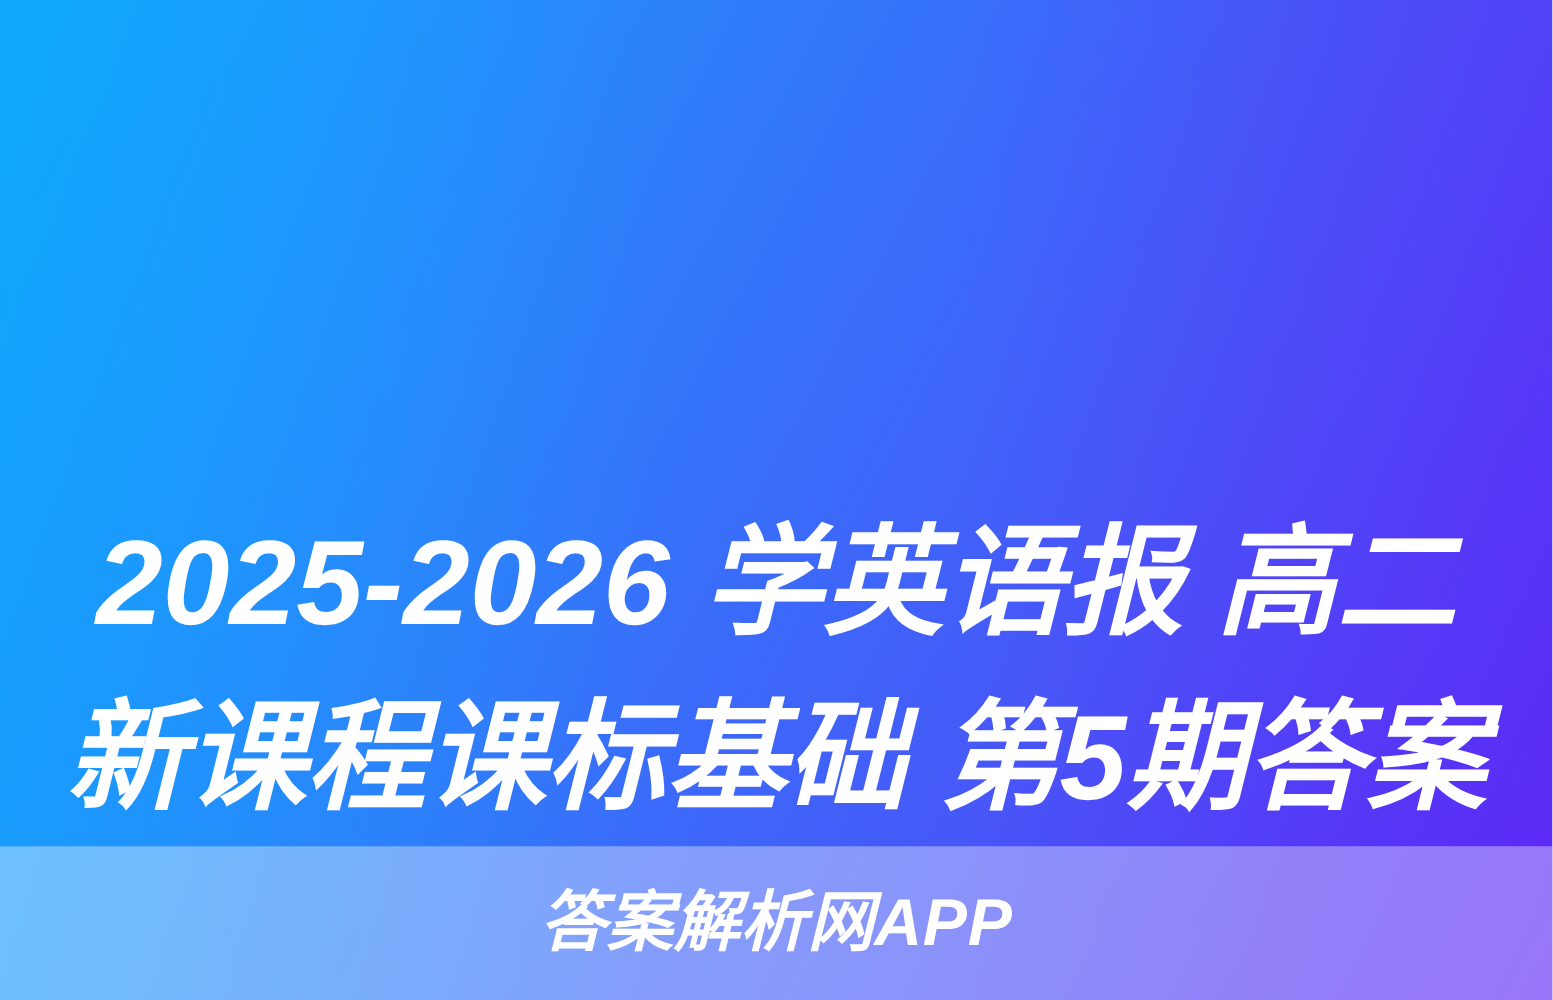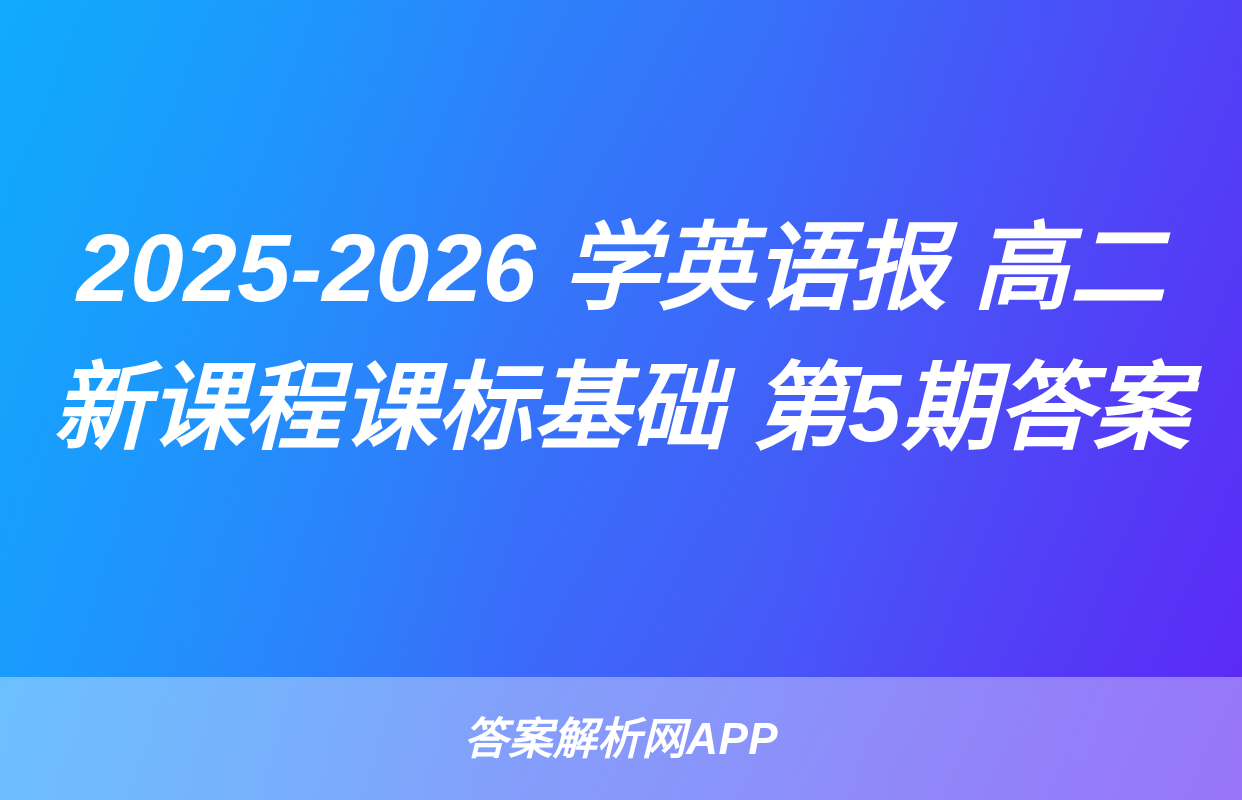--- a/index.html
+++ b/index.html
@@ -31,21 +31,21 @@
   }
 
   
   .headline-wrap {
     position: absolute;
     left: 0;
     right: 0;
     top: 0;
     height: 677px;
     display: flex;
-    align-items: center;
+    align-items: flex-end;
     justify-content: center;
     padding: 0 44px;
     box-sizing: border-box;
     z-index: 2;
   }
 
   .headline {
     margin: 0;
     width: 100%;
     text-align: center;
@@ -69,21 +69,21 @@
     display: flex;
     align-items: center;
     justify-content: center;
     background-color: rgba(255, 255, 255, 0.365);
     z-index: 3;
   }
 
   .footer-brand {
     margin: 0;
     color: #ffffff;
-    font-size: 44px;
+    font-size: 53px;
     line-height: 1;
     font-weight: 700;
     font-style: italic;
     letter-spacing: 0.5px;
     white-space: nowrap;
   }
 </style>
 </head>
 <body>
 

